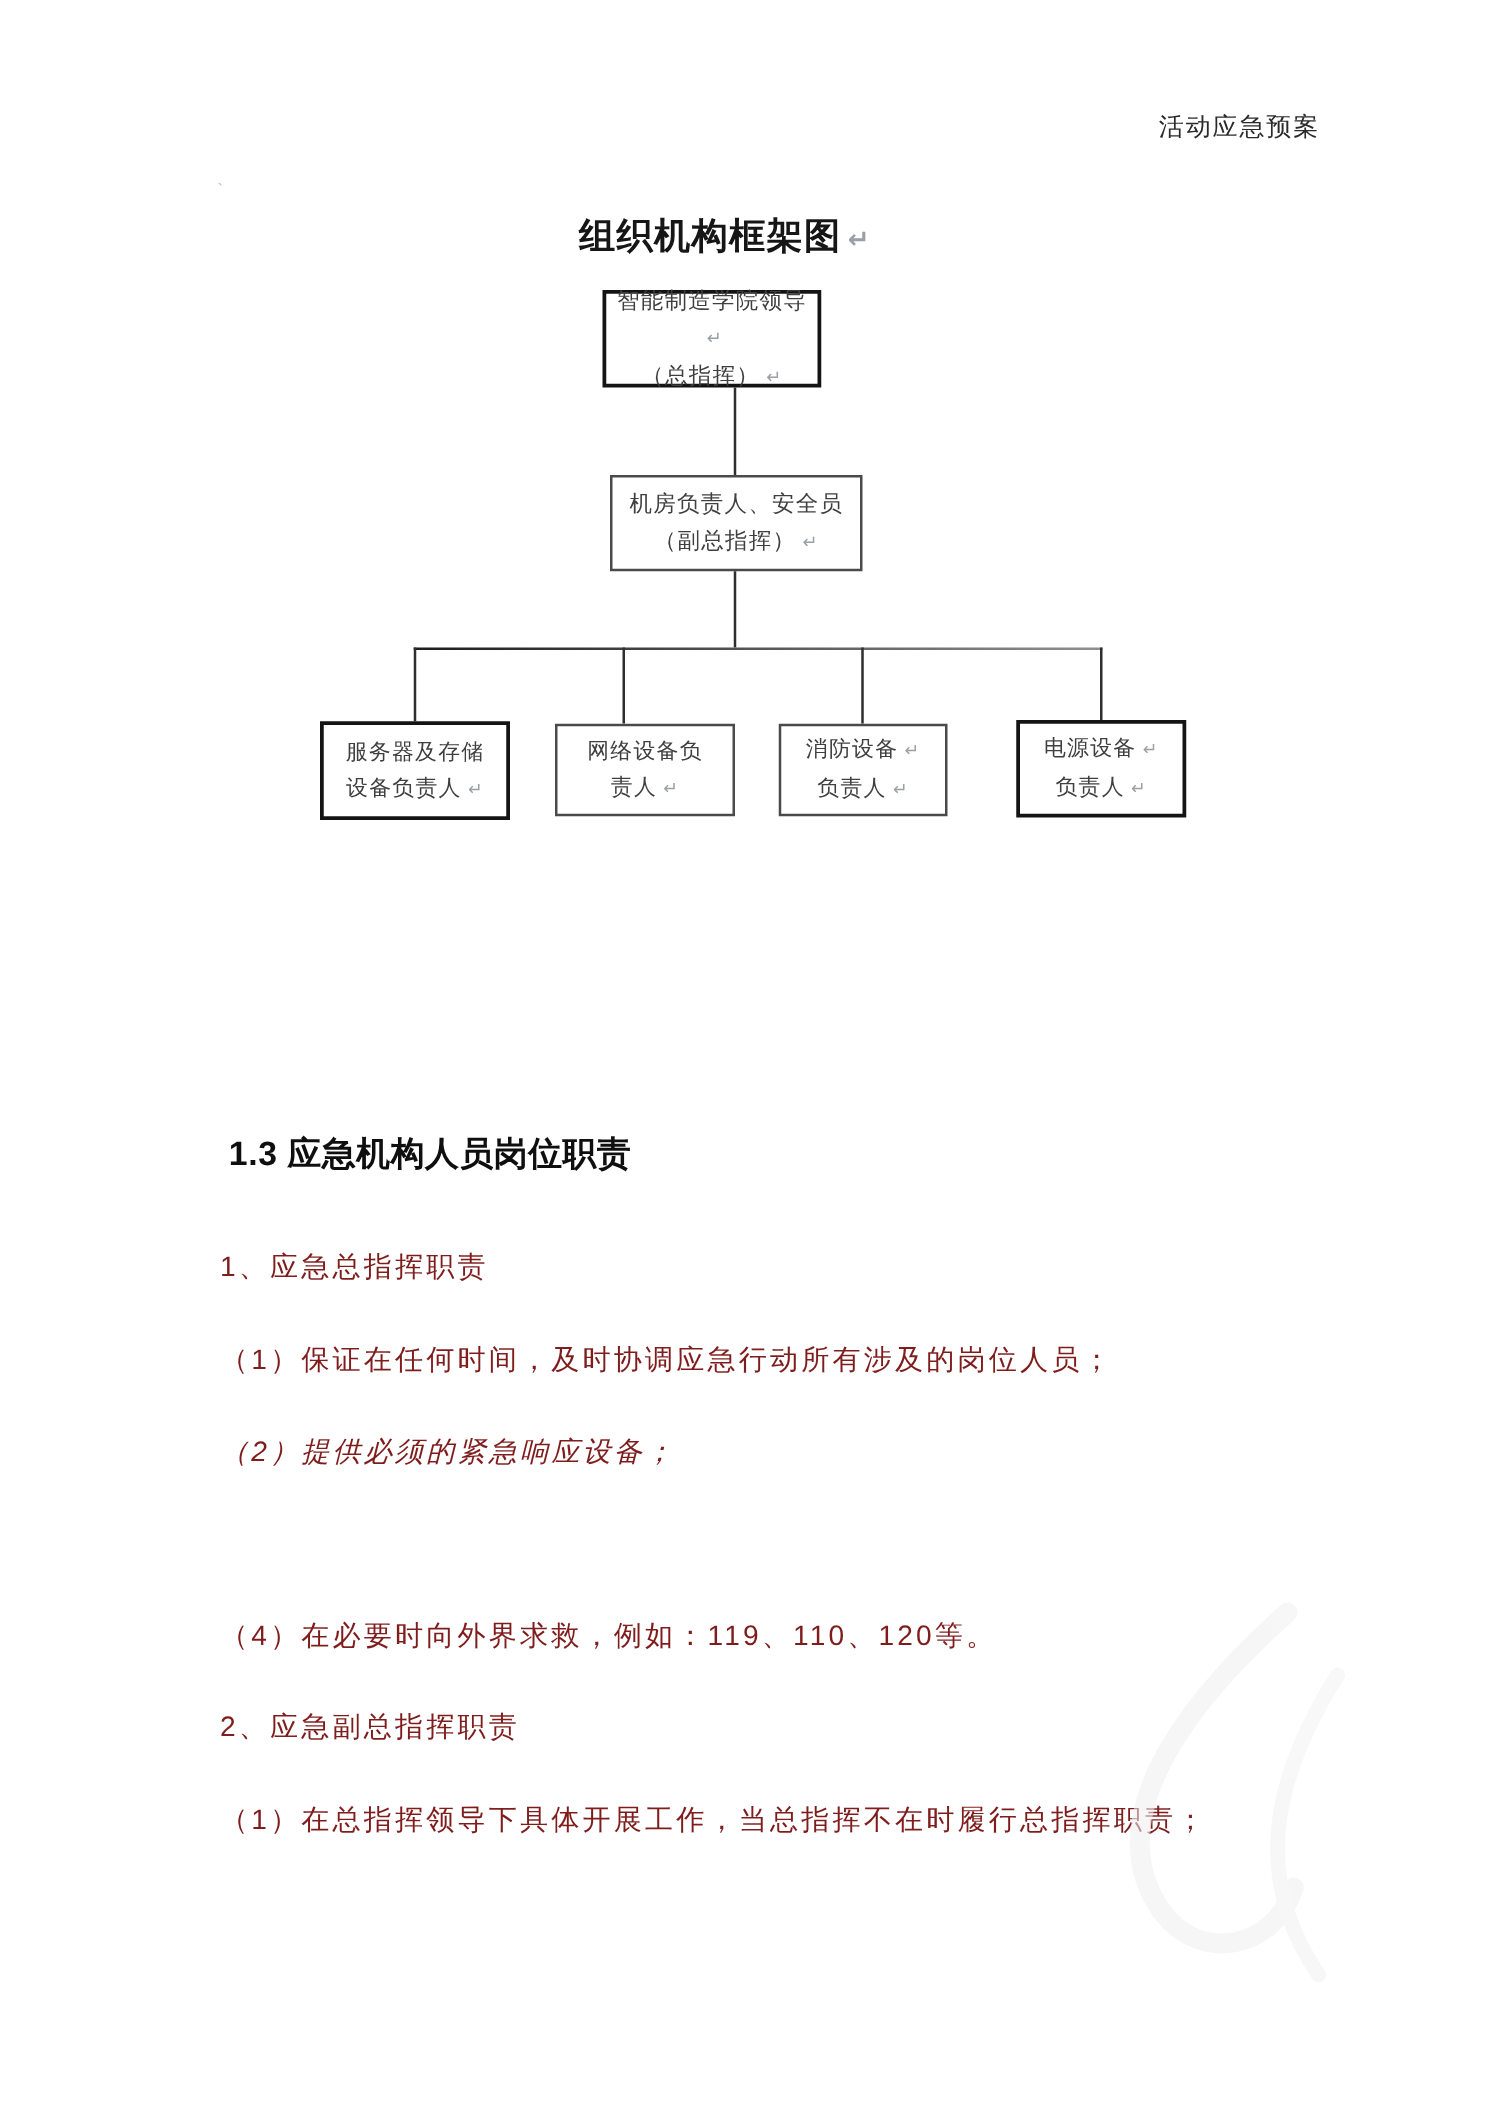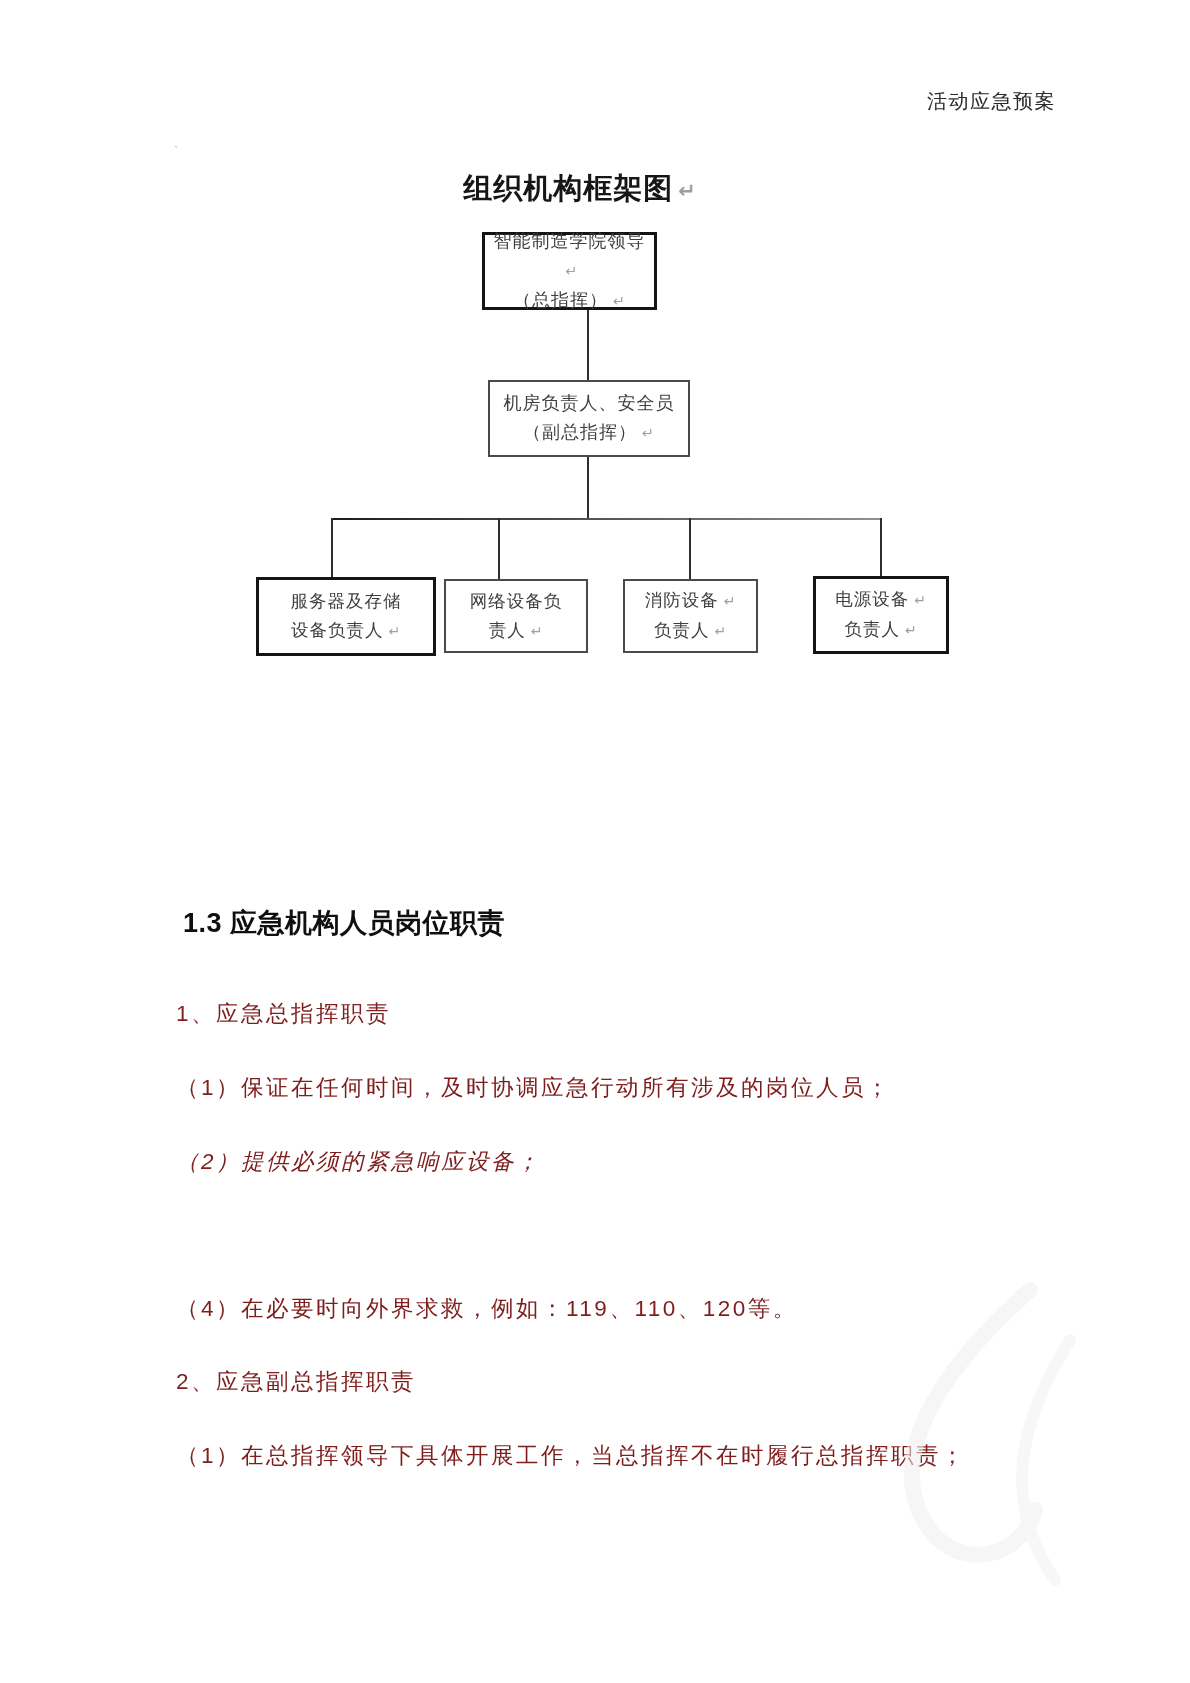--- a/index.html
+++ b/index.html
@@ -21,21 +21,21 @@
 
   .node {
     position:absolute; background:#ffffff; color:#3f3f3f; text-align:center;
     font-size:18px; line-height:29px; letter-spacing:1px;
     display:flex; flex-direction:column; justify-content:center; box-sizing:border-box;
   }
   .thick { border:3px solid #141414; }
   .thin  { border:2px solid #4a4a4a; }
   #node-top { left:482px; top:232px; width:175px; height:78px; }
   #node-mid { left:488px; top:380px; width:202px; height:77px; }
-  #node-b1  { left:256px; top:577px; width:180px; height:79px; font-size:17.5px; }
+  #node-b1  { left:256px; top:577px; width:152px; height:79px; font-size:17.5px; }
   #node-b2  { left:444px; top:579px; width:144px; height:74px; font-size:17.5px; }
   #node-b3  { left:623px; top:579px; width:135px; height:74px; font-size:17.5px; }
   #node-b4  { left:813px; top:576px; width:136px; height:78px; font-size:17.5px; }
 
   .vline { position:absolute; width:2px; background:#2e2e2e; }
   #conn-top-mid { left:587px; top:310px; height:70px; }
   #conn-mid-h   { left:587px; top:457px; height:61px; }
   .hline {
     position:absolute; left:331px; top:518px; width:551px; height:2px;
     background:linear-gradient(to right,#1c1c1c,#909090);

